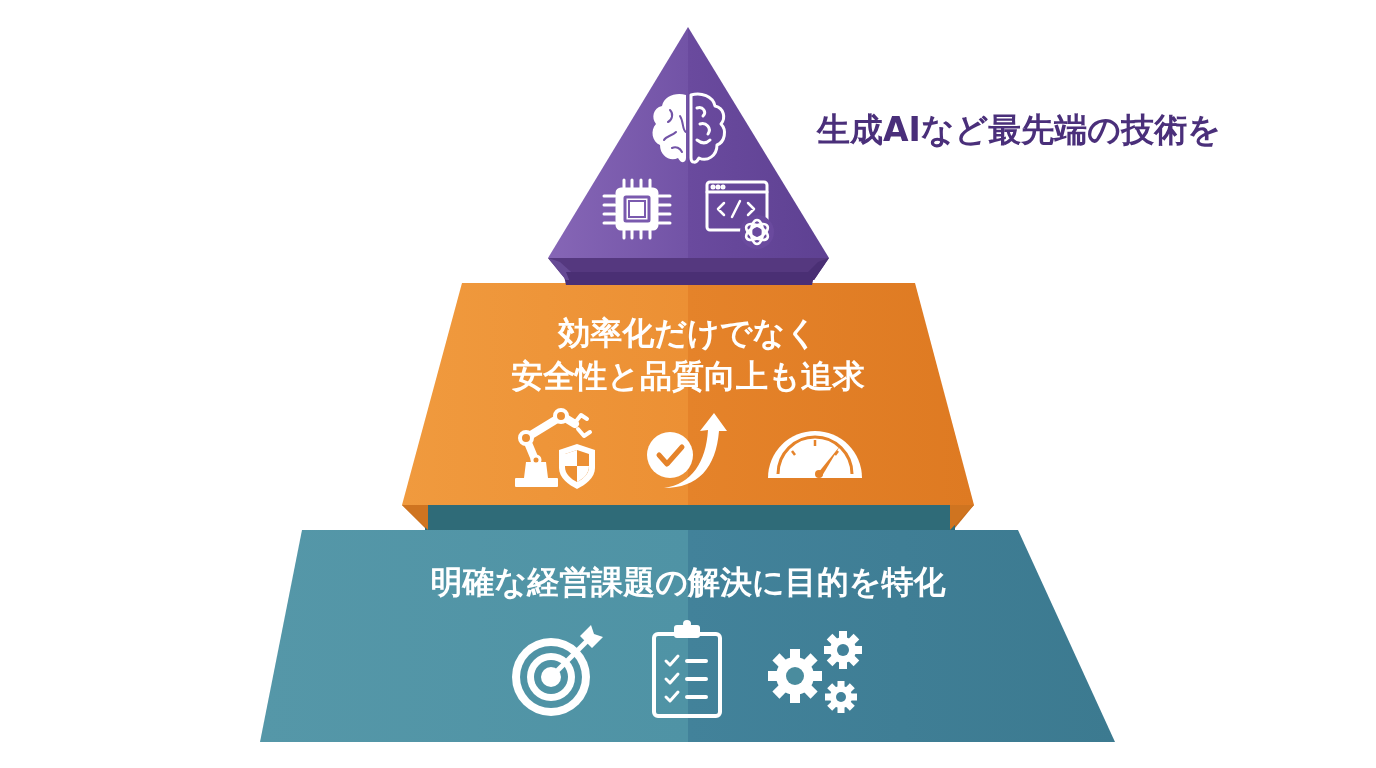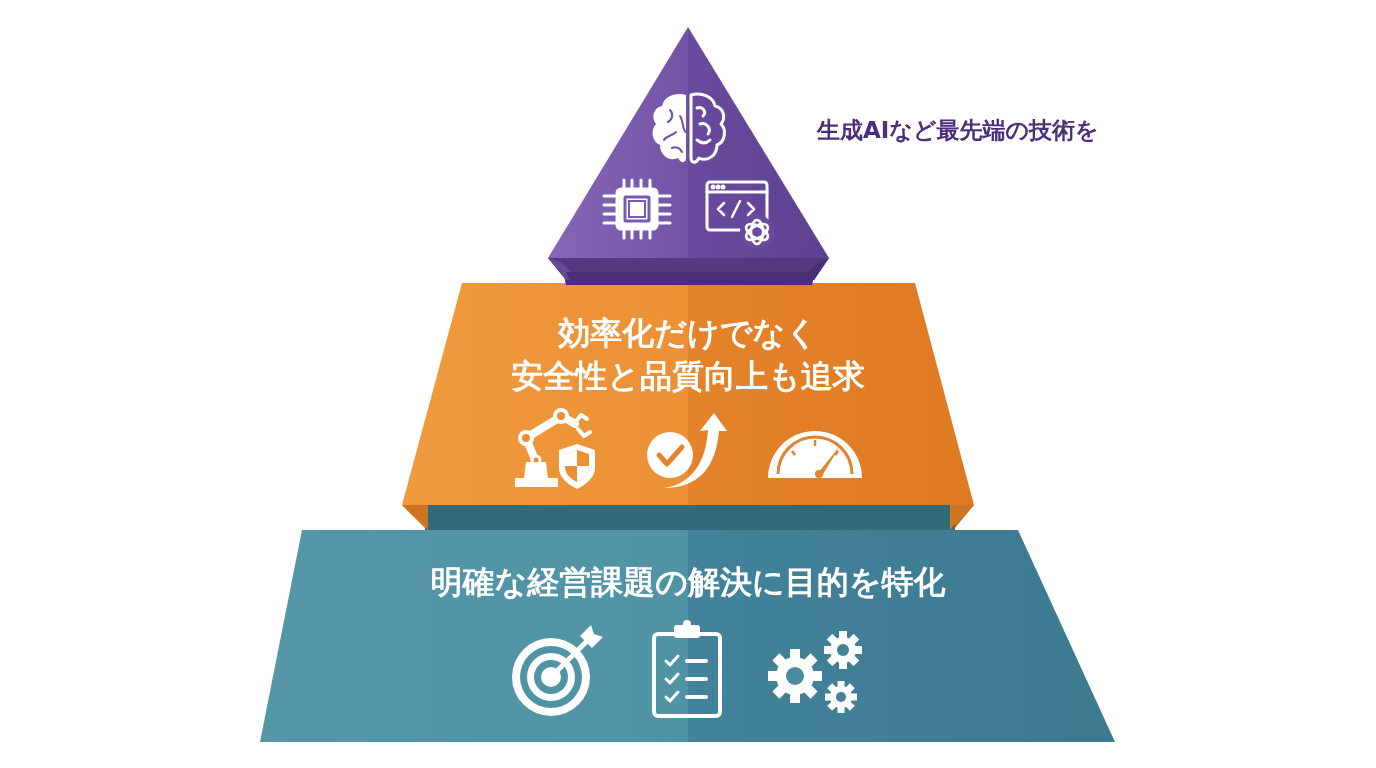--- a/index.html
+++ b/index.html
@@ -9,21 +9,21 @@
       font-family: "DejaVu Sans", "Liberation Sans", sans-serif;
       position: relative;
     }
     #stage { position: absolute; left: 0; top: 0; width: 1376px; height: 768px; }
     .tier-text {
       position: absolute; color: #ffffff; font-weight: bold;
       text-align: center; white-space: nowrap; letter-spacing: 0px;
     }
     .side-text {
       position: absolute; color: #4a2f7a; font-weight: bold;
-      font-size: 23px; line-height: 46px; white-space: nowrap;
+      font-size: 33px; line-height: 46px; white-space: nowrap;
     }
   </style>
 </head>
 <body>
 
 <div id="stage">
   <svg width="1376" height="768" viewBox="0 0 1376 768" xmlns="http://www.w3.org/2000/svg" style="position:absolute;left:0;top:0;">
     <defs>
       <linearGradient id="gPurple" x1="0" y1="0" x2="1" y2="0">
         <stop offset="0" stop-color="#8666b6"></stop>

